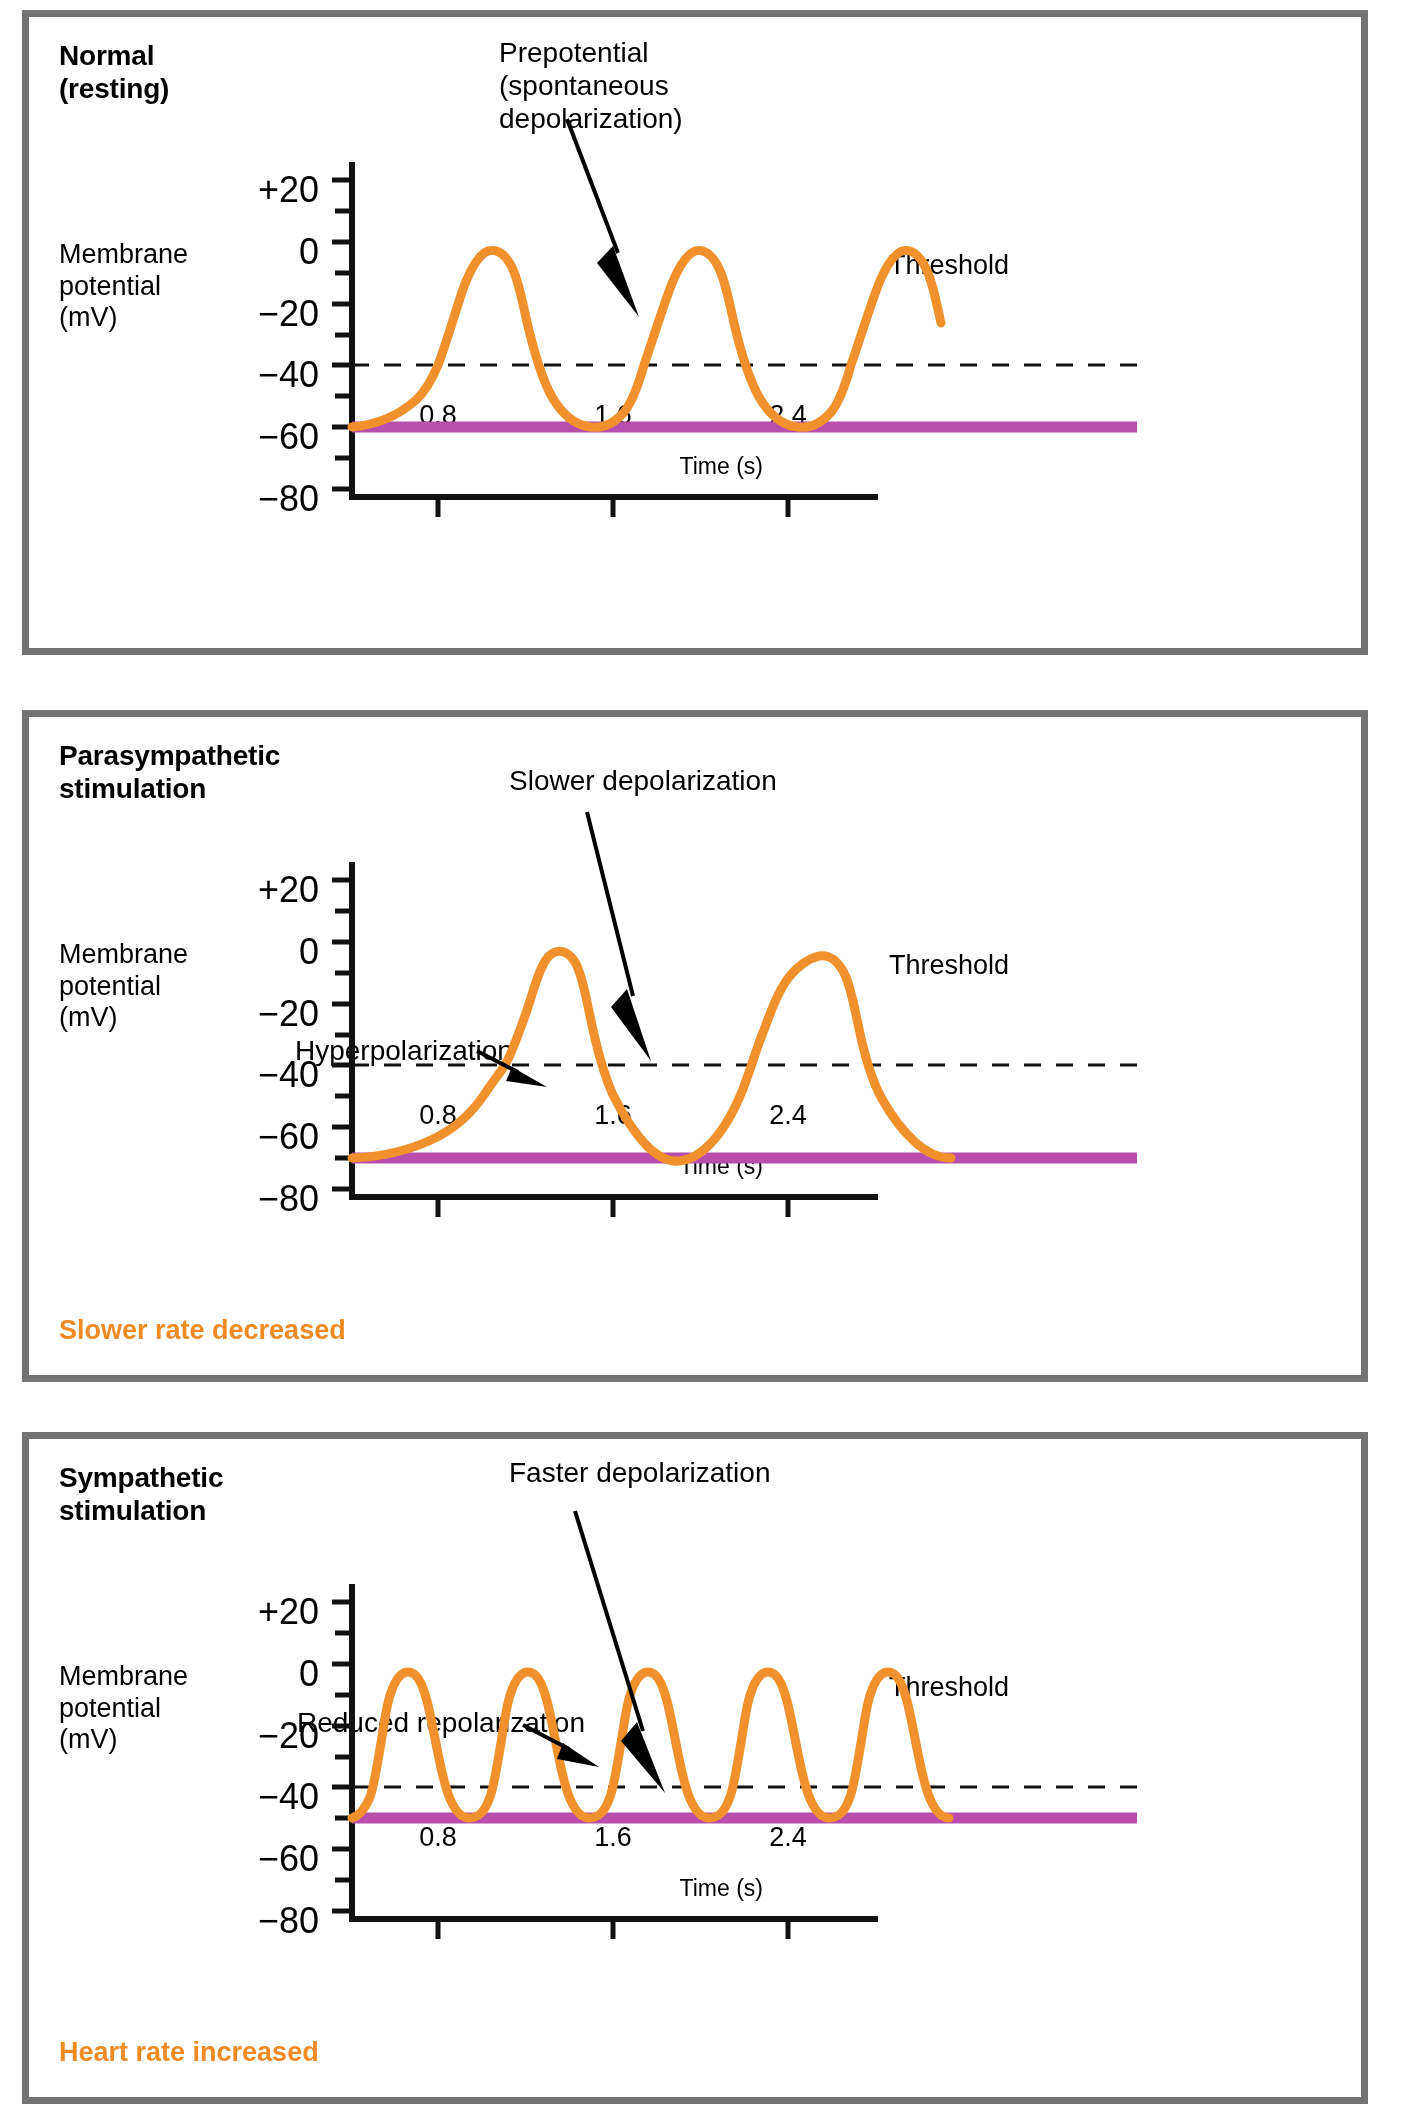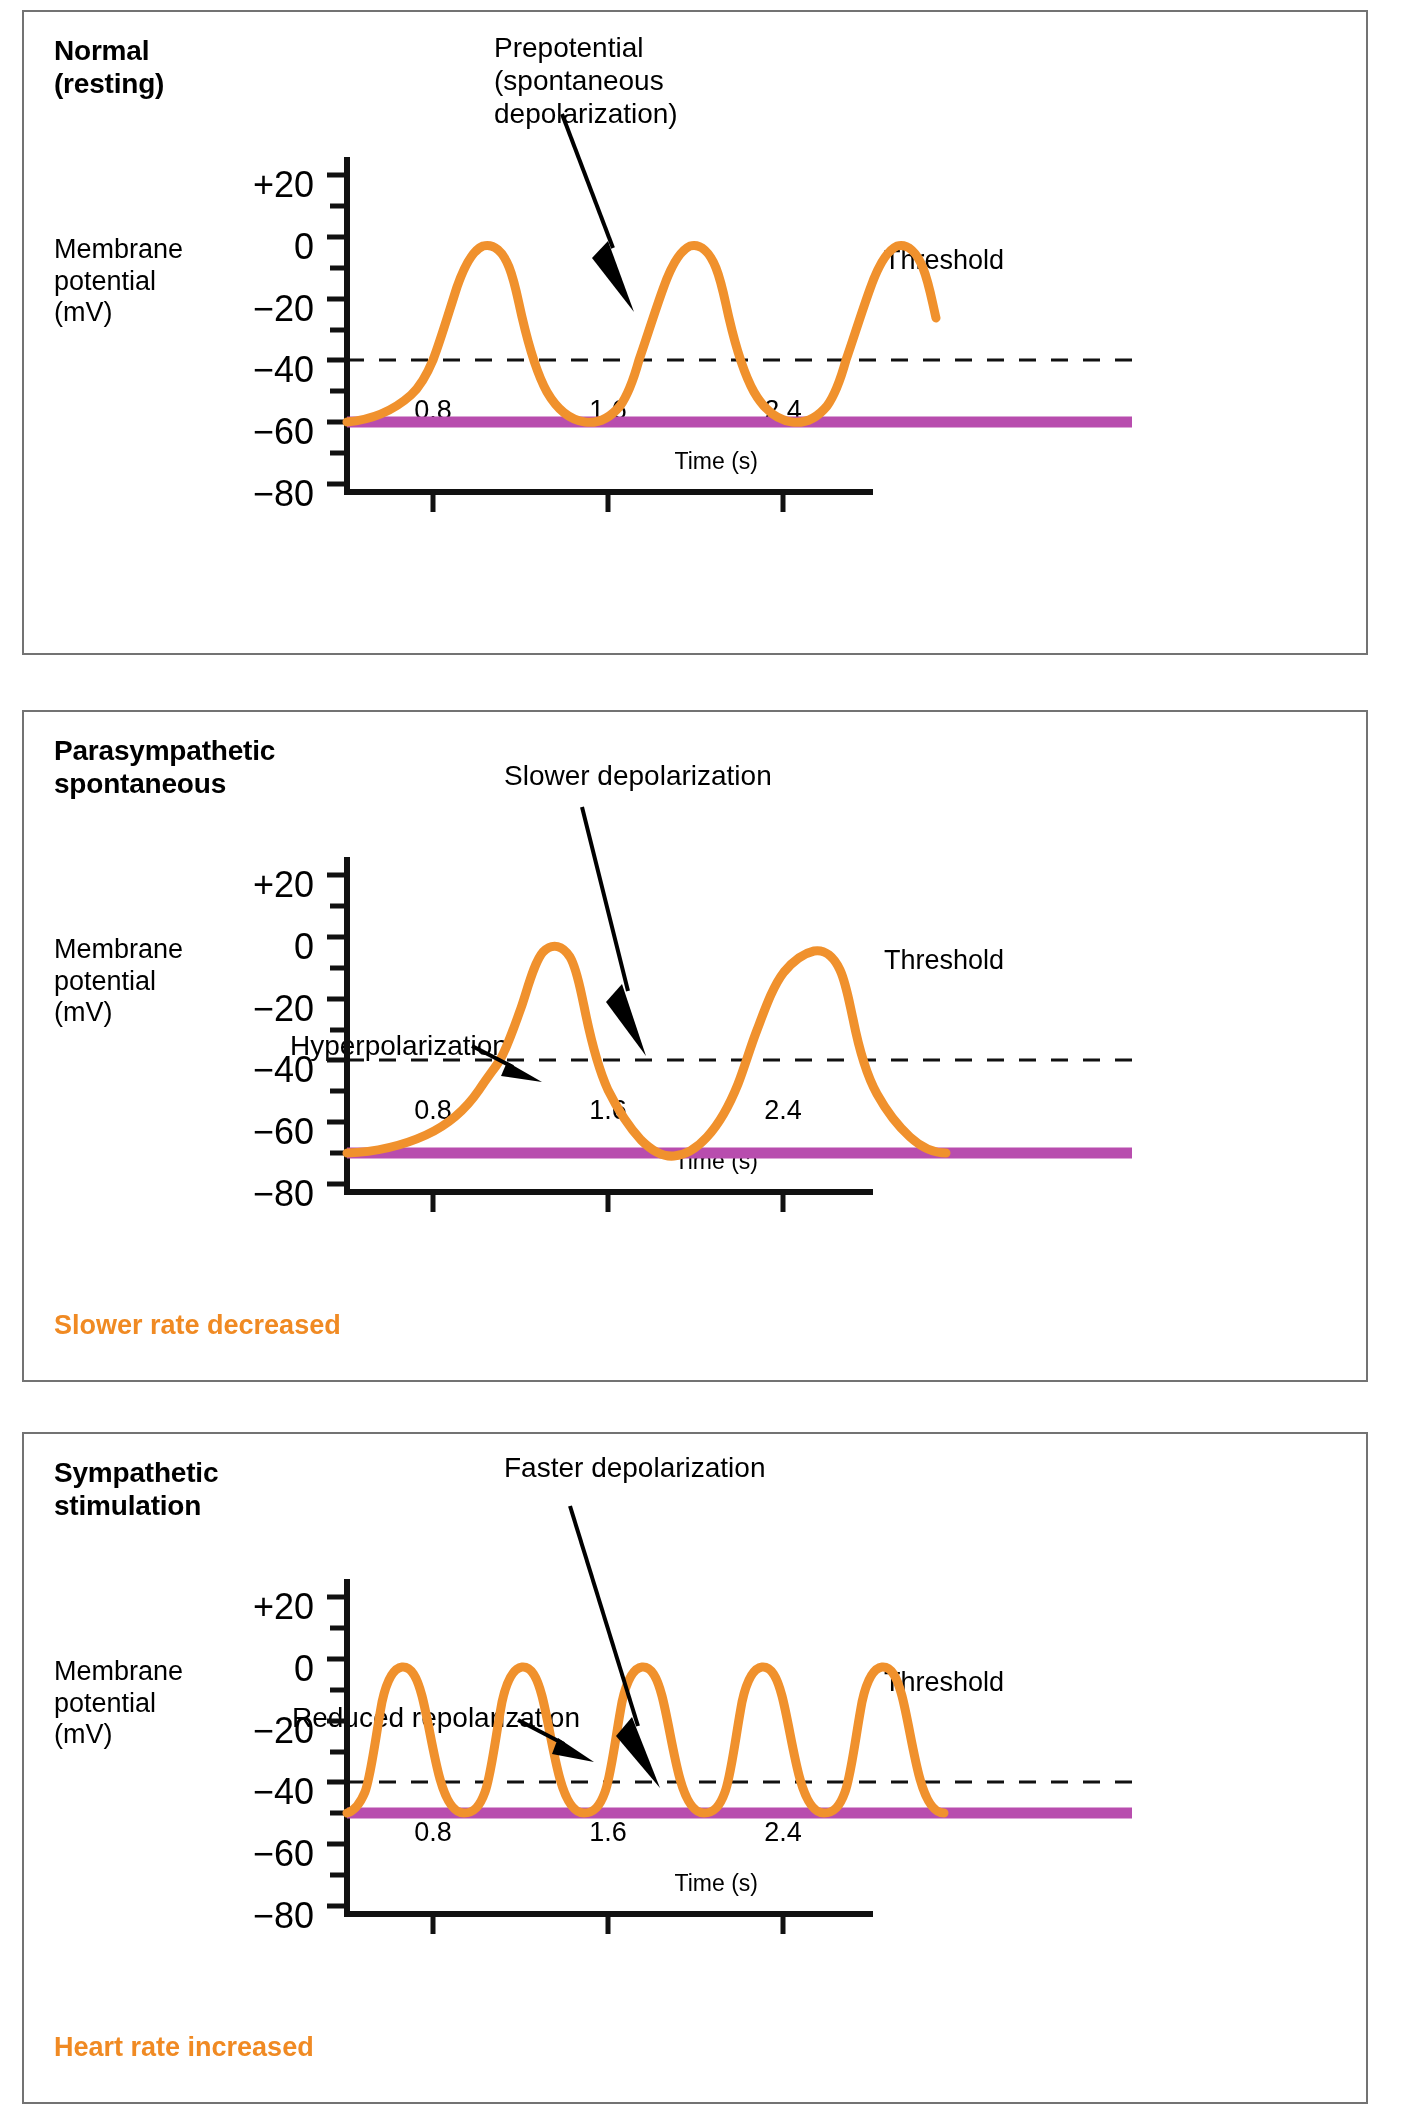--- a/index.html
+++ b/index.html
@@ -1,19 +1,19 @@
 <!DOCTYPE html>
 <html><head>
 <meta charset="utf-8">
 <style>
   html,body{margin:0;padding:0;background:#ffffff;}
   body{width:1408px;height:2121px;font-family:"Liberation Sans",sans-serif;color:#000;}
   .page{position:relative;width:1408px;height:2121px;}
 
-  .panel{position:absolute;left:22px;width:1346px;border:2px solid #737373;background:#fff;box-sizing:border-box;}
+  .panel{position:absolute;left:22px;width:1346px;border:7px solid #737373;background:#fff;box-sizing:border-box;}
   #panel-0{top:10px;height:645px;}
   #panel-1{top:710px;height:672px;}
   #panel-2{top:1432px;height:672px;}
 
   .panel-title{position:absolute;left:30px;top:22px;font-weight:bold;font-size:28px;line-height:1.18;white-space:pre-line;letter-spacing:-0.2px;}
 
   .axis-title{position:absolute;font-size:27px;line-height:1.17;white-space:pre-line;}
 
   .hr-note{position:absolute;left:30px;font-size:27px;font-weight:bold;color:#F08A23;}
 
@@ -108,21 +108,21 @@
              C884,231 893,241 899,256 C905,271 908,289 912,306"></path>
 
         <path class="leader" d="M538,102 L589,236"></path>
         <polygon class="arrowhead" points="584,229 610,300 568,246"></polygon>
       </svg>
     </div>
   </div>
 
   <div class="panel" id="panel-1">
     <div class="panel-title">Parasympathetic
-spontaneous</div>
+stimulation</div>
 
     <div class="axis-title" style="left:30px;top:222px;">Membrane
 potential
 (mV)</div>
 
     <div class="ylab" style="left:170px;top:173px;width:120px;">+20</div>
     <div class="ylab" style="left:170px;top:235px;width:120px;">0</div>
     <div class="ylab" style="left:170px;top:297px;width:120px;">−20</div>
     <div class="ylab" style="left:170px;top:358px;width:120px;">−40</div>
     <div class="ylab" style="left:170px;top:420px;width:120px;">−60</div>

